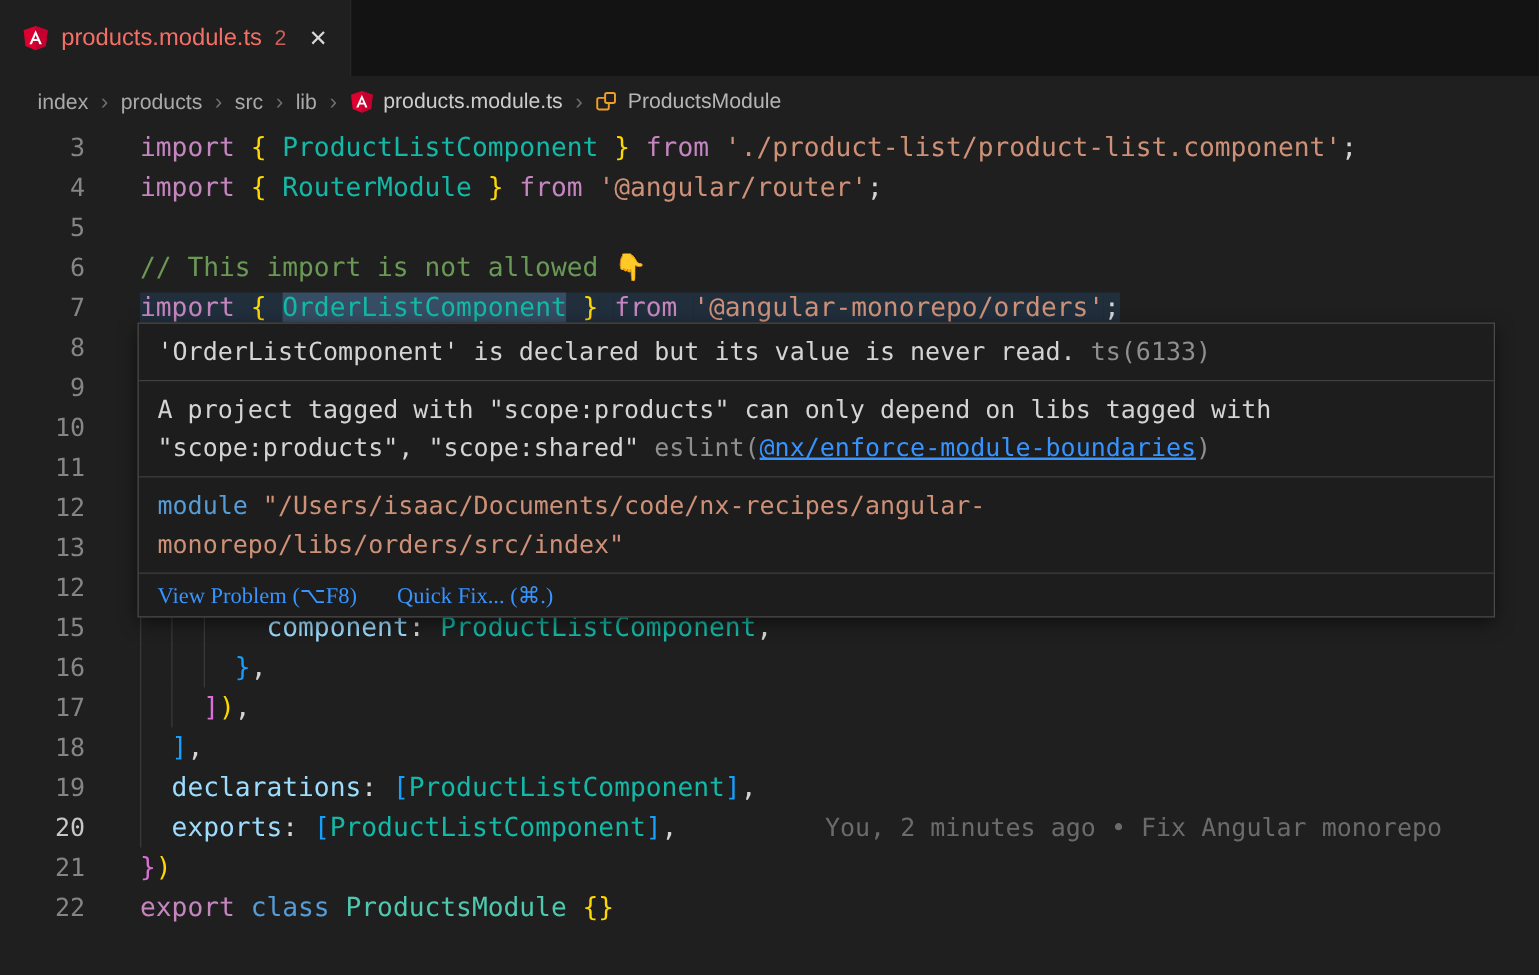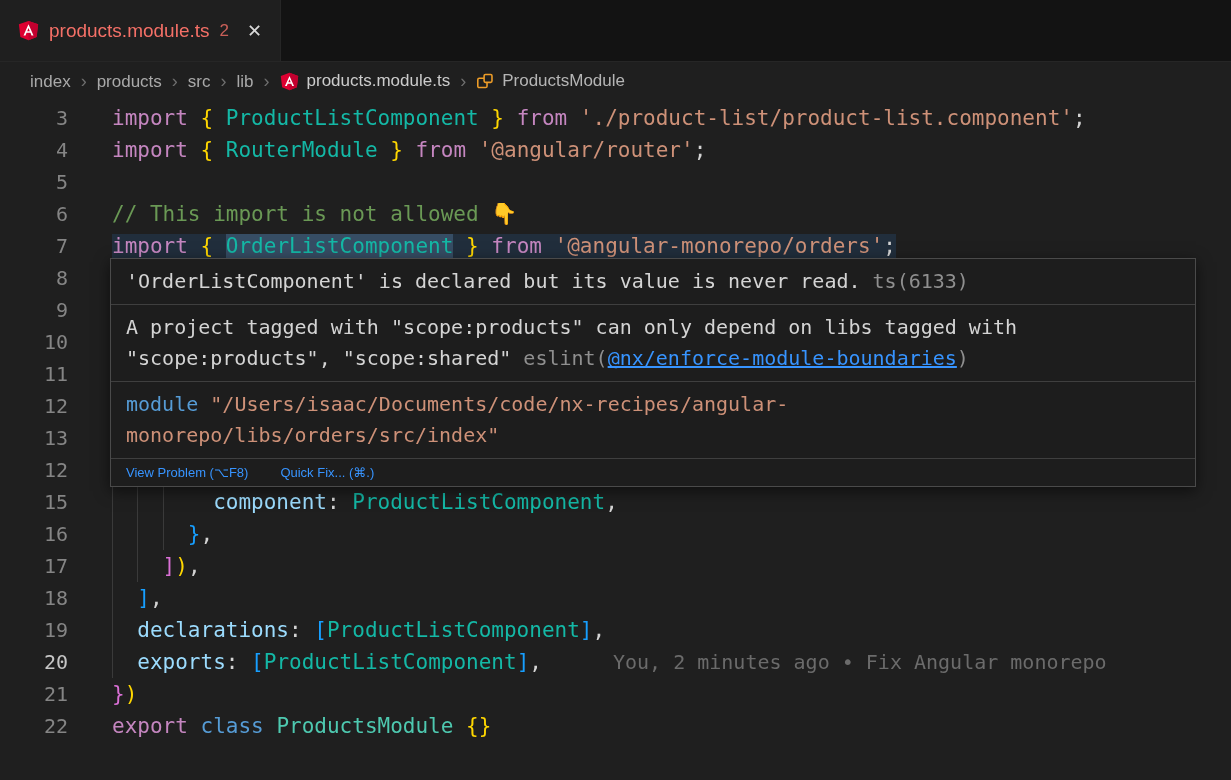--- a/index.html
+++ b/index.html
@@ -21,21 +21,21 @@
   .chev{color:#6f6f6f;margin:0 10px;font-size:18px}
   .bc-icon{display:inline-flex;align-items:center}
 
   
   .editor{position:relative;padding-top:2px;font-family:"DejaVu Sans Mono","Liberation Mono",monospace;font-size:21px;height:680px}
   .line{display:flex;height:32px;line-height:32px;white-space:pre}
   .gutter{width:68px;flex:none;text-align:right;color:#858585;font-size:20px;user-select:none}
   .gutter.act{color:#c6c6c6}
   .lc{position:relative;margin-left:44px;flex:1}
   .guide{position:absolute;top:0;bottom:0;width:1px;background:#3a3a3a}
-  .blame{color:#6b6b6b;margin-left:71px;font-size:20px}
+  .blame{color:#6b6b6b;margin-left:118px;font-size:20px}
 
   
   .kw{color:#C586C0}
   .kw2{color:#569CD6}
   .var{color:#14b8a6}
   .prop{color:#9CDCFE}
   .cls{color:#4EC9B0}
   .str{color:#CE9178}
   .cmt{color:#6A9955}
   .pln{color:#D4D4D4}
@@ -48,21 +48,21 @@
   .hl{background:rgba(38,79,120,.32)}
   .whl{background:rgba(70,110,150,.58)}
   .sq{text-decoration:underline wavy #F14C4C 1.5px;text-underline-offset:5px;text-decoration-skip-ink:none}
   .whl.sq,.lnk{text-decoration-skip-ink:none}
 
   
   .hover{position:absolute;left:110px;top:158px;width:1086px;background:#1d1d1d;border:1px solid #4a4a4a;box-shadow:0 4px 14px rgba(0,0,0,.55);font-size:20px;z-index:10}
   .hs{padding:7px 15px;border-top:1px solid #3f3f3f}
   .hs:first-child{border-top:none}
   .hrow{line-height:31px;white-space:pre}
-  .hactions{display:flex;gap:32px;align-items:center;padding:6px 15px;border-top:1px solid #3f3f3f;font-family:Liberation Sans, sans-serif;font-size:13px}
+  .hactions{display:flex;gap:32px;align-items:center;padding:6px 15px;border-top:1px solid #3f3f3f;font-family:Liberation Serif, serif;font-size:18px}
   .haction{color:#3794FF;cursor:pointer;white-space:nowrap}
 </style>
 </head>
 <body>
 
 <div class="tabbar">
   <div class="tab">
     <span class="bc-icon">
       <svg viewBox="0 0 24 24" width="21" height="21" aria-hidden="true">
         <polygon points="12,1 23,4.9 21.3,19.3 12,23 2.7,19.3 1,4.9" fill="#DD0031"></polygon>

